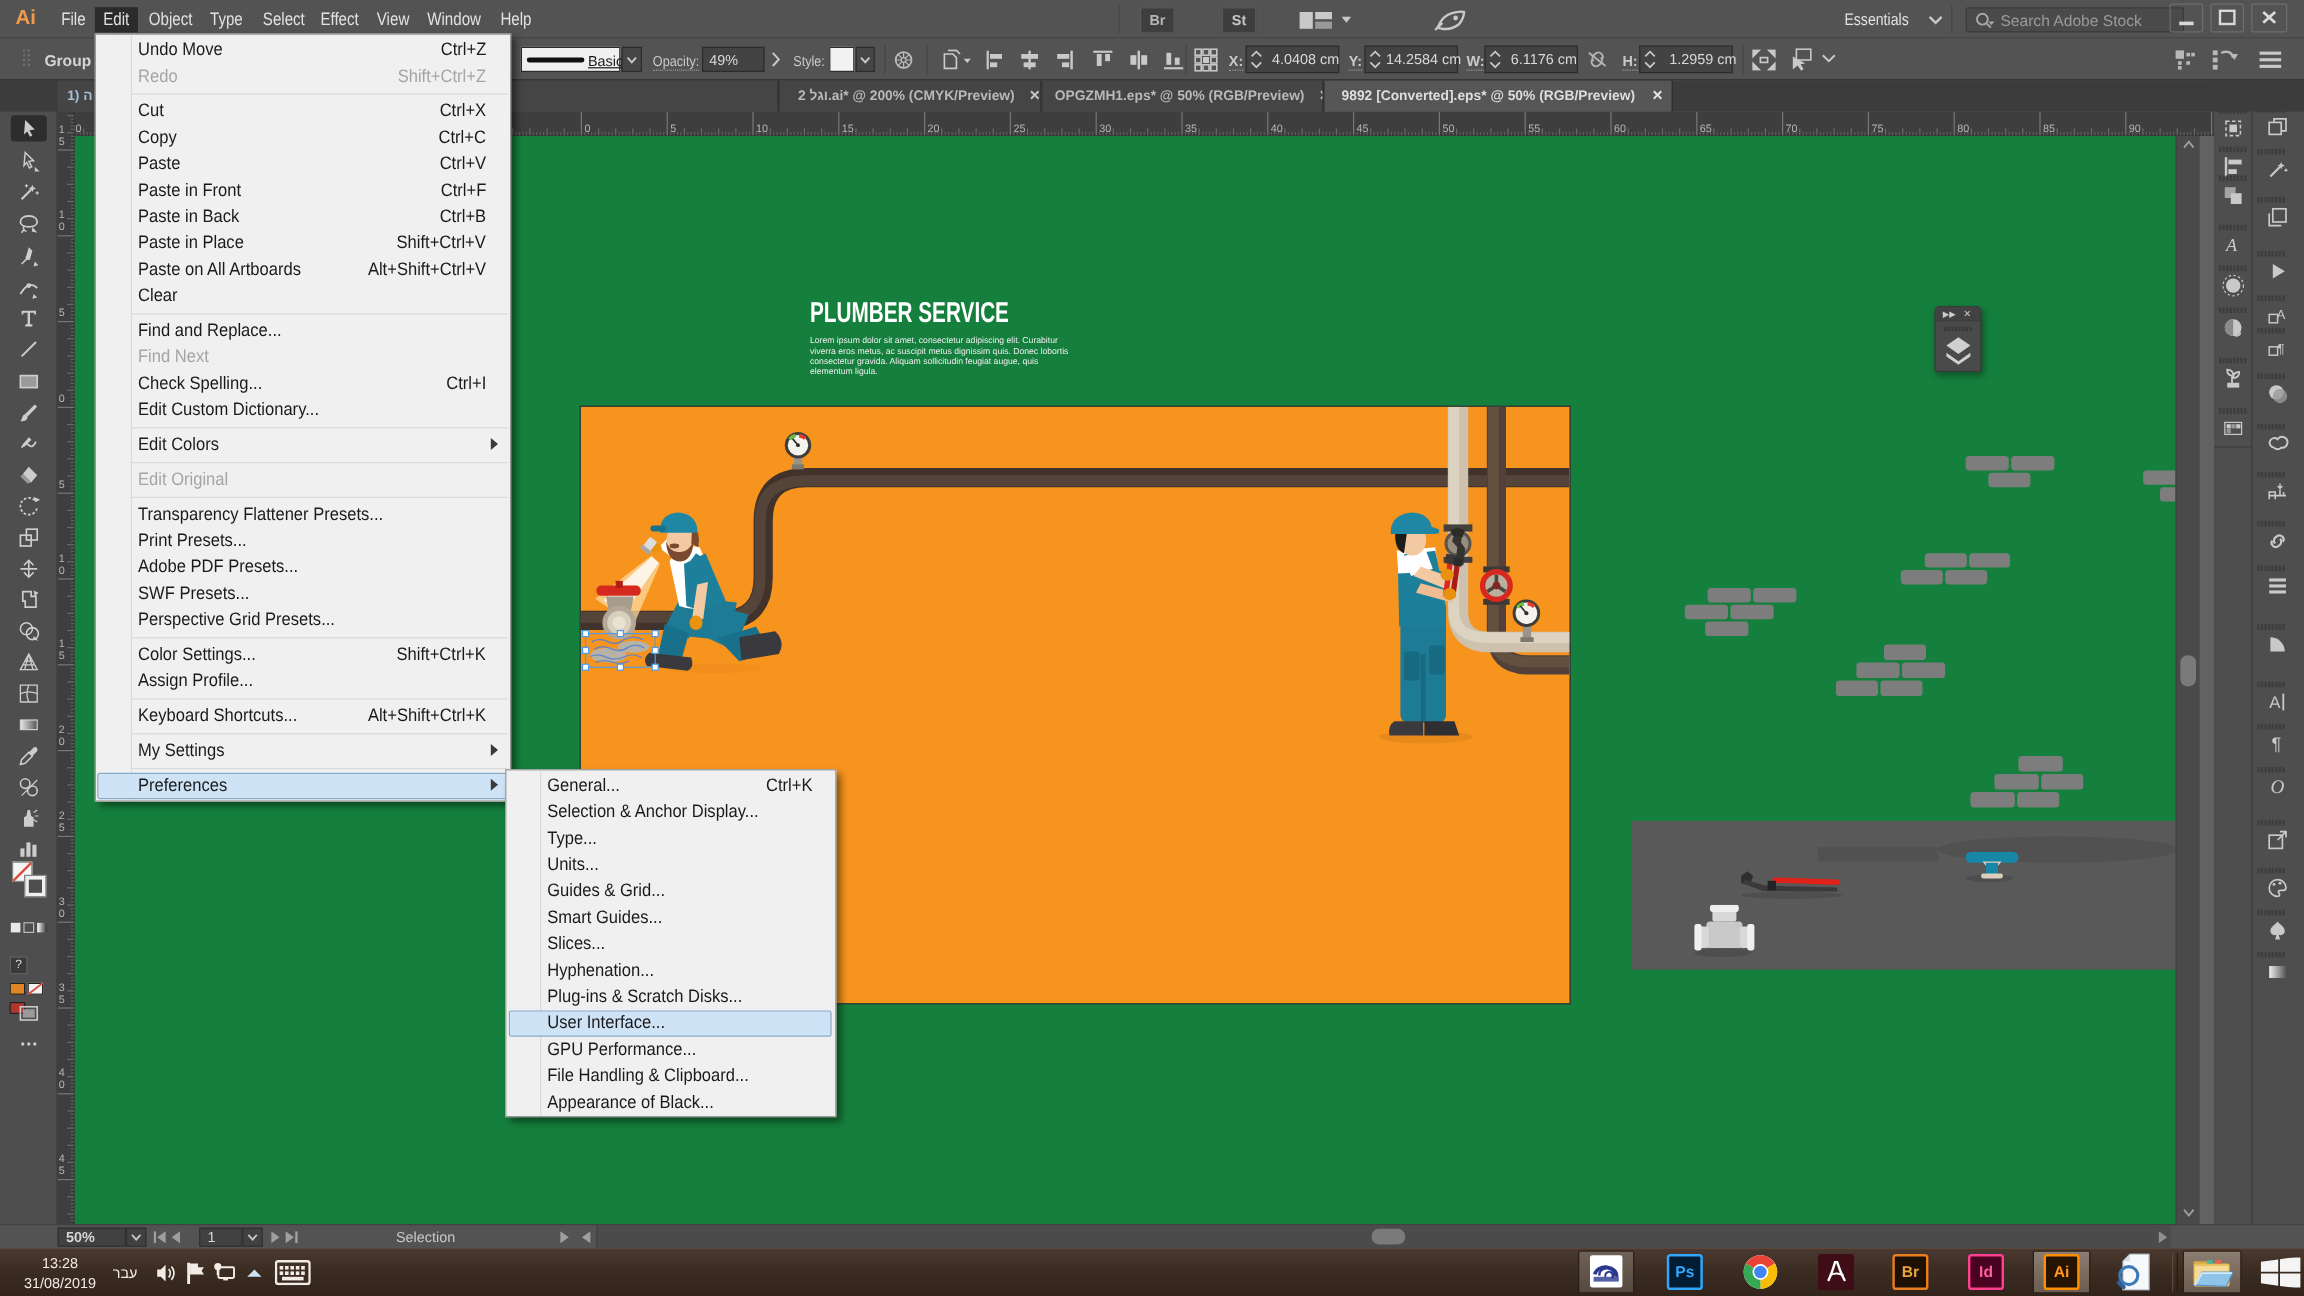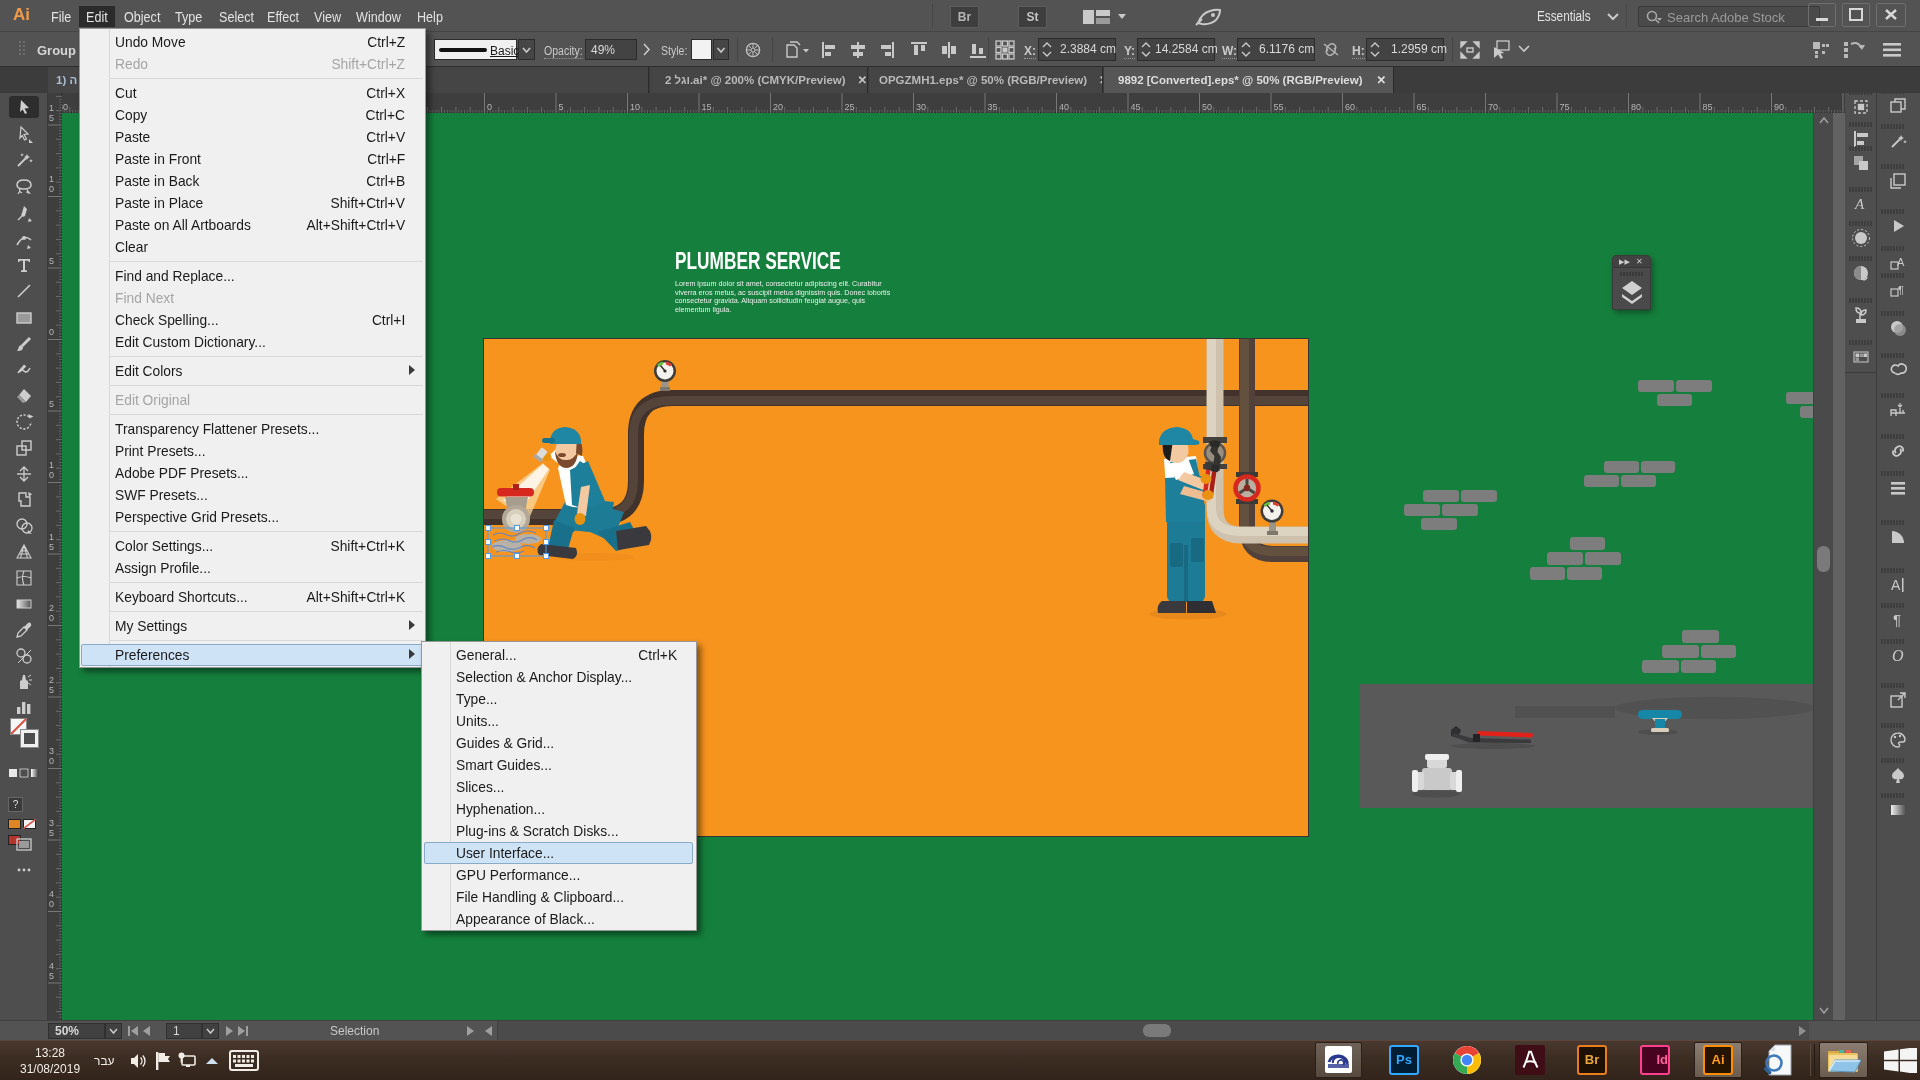--- a/index.html
+++ b/index.html
@@ -161,21 +161,21 @@
         <rect x="14" y="14" width="5" height="5"></rect>
       </g>
       <rect x="7.5" y="7.5" width="5" height="5" fill="#c9c9c9"></rect>
     </svg>
   <div class="abs" style="left:1024px;top:12px;color:#c9c9c9;font-size:12px;font-weight:bold;border-bottom:1px dotted #9a9a9a;">X:</div>
   <div class="abs" style="left:1038px;top:6px;width:78px;height:23px;background:#434343;border:1px solid #2c2c2c;">
     <svg width="14" height="21" style="position:absolute;left:1px;top:0;">
         <path d="M3 8 l4 -4 l4 4" stroke="#c9c9c9" stroke-width="1.4" fill="none"></path>
         <path d="M3 13 l4 4 l4 -4" stroke="#c9c9c9" stroke-width="1.4" fill="none"></path>
       </svg>
-    <div class="abs" style="left:21px;top:3px;color:#d9d9d9;font-size:12px;">2.3884 cm</div>
+    <div class="abs" style="left:21px;top:3px;color:#d9d9d9;font-size:12px;">4.0408 cm</div>
   </div>
   <div class="abs" style="left:1124px;top:12px;color:#c9c9c9;font-size:12px;font-weight:bold;border-bottom:1px dotted #9a9a9a;">Y:</div>
   <div class="abs" style="left:1137px;top:6px;width:78px;height:23px;background:#434343;border:1px solid #2c2c2c;">
     <svg width="14" height="21" style="position:absolute;left:1px;top:0;">
         <path d="M3 8 l4 -4 l4 4" stroke="#c9c9c9" stroke-width="1.4" fill="none"></path>
         <path d="M3 13 l4 4 l4 -4" stroke="#c9c9c9" stroke-width="1.4" fill="none"></path>
       </svg>
     <div class="abs" style="left:17px;top:3px;color:#d9d9d9;font-size:12px;">14.2584 cm</div>
   </div>
   <div class="abs" style="left:1222px;top:12px;color:#c9c9c9;font-size:12px;font-weight:bold;border-bottom:1px dotted #9a9a9a;">W:</div>
@@ -2127,21 +2127,21 @@
    <path d="M15,15 L15,29 A14,14 0 0,1 2.9,8 Z" fill="#34a853"></path>
    <circle cx="15" cy="15" r="6.6" fill="#fff"></circle>
    <circle cx="15" cy="15" r="5.2" fill="#4285f4"></circle>
  </svg>
  <svg class="abs" style="left:1515px;top:5px;" width="30" height="30" viewBox="0 0 30 30">
       <rect width="30" height="30" rx="2" fill="#3f0d16"></rect>
       <path d="M8.5 22.5 C11 17 13.2 10.5 14.2 6.8 L16 6.8 C17.8 12.5 20.3 18.5 22.5 22.5" stroke="#fff" stroke-width="2" fill="none"></path>
       <path d="M10 17.5 C14 15.8 18.3 16 21.2 18" stroke="#fff" stroke-width="1.8" fill="none"></path>
     </svg>
  <div class="abs" style="left:1577px;top:5px;width:30px;height:30px;background:#1e1005;border:2px solid #e87e1e;border-radius:3px;color:#e8a53e;font-size:13px;font-weight:bold;text-align:center;line-height:26px;">Br</div>
- <div class="abs" style="left:1640px;top:5px;width:30px;height:30px;background:#49021f;border:2px solid #ff3f90;border-radius:3px;color:#ff609e;font-size:13px;font-weight:bold;text-align:right;line-height:26px;">Id</div>
+ <div class="abs" style="left:1640px;top:5px;width:30px;height:30px;background:#49021f;border:2px solid #ff3f90;border-radius:3px;color:#ff609e;font-size:13px;font-weight:bold;text-align:center;line-height:26px;">Id</div>
  <div class="abs" style="left:1694px;top:2px;width:48px;height:36px;background:linear-gradient(180deg,#8b7d71 0%,#6b5c50 100%);border:1px solid #2a2019;border-radius:2px;"></div>
  <div class="abs" style="left:1703px;top:5px;width:30px;height:30px;background:#261300;border:2px solid #ff8f00;border-radius:3px;color:#ff9a1e;font-size:13px;font-weight:bold;text-align:center;line-height:26px;">Ai</div>
  <svg class="abs" style="left:1762px;top:4px;" width="34" height="32" viewBox="0 0 34 32">
    <path d="M13 1 L29 1 L29 31 L7 31 L7 7 Z" fill="#f6f8fa" stroke="#9aa5ad" stroke-width="1"></path>
    <path d="M13 1 L13 7 L7 7 Z" fill="#d7dde2"></path>
    <circle cx="12" cy="19" r="7.5" fill="none" stroke="#3d7ab8" stroke-width="2.6"></circle>
    <rect x="1" y="25" width="9" height="3.4" rx="1.7" transform="rotate(42 5.5 27)" fill="#2e5f95"></rect>
  </svg>
  <div class="abs" style="left:1810px;top:4px;width:1px;height:32px;background:#5a4a3e;"></div>
  <div class="abs" style="left:1814px;top:4px;width:1px;height:32px;background:#241a12;"></div>

